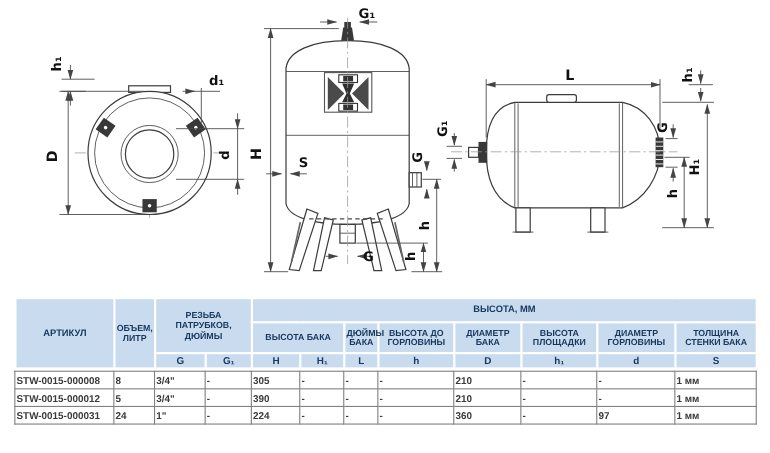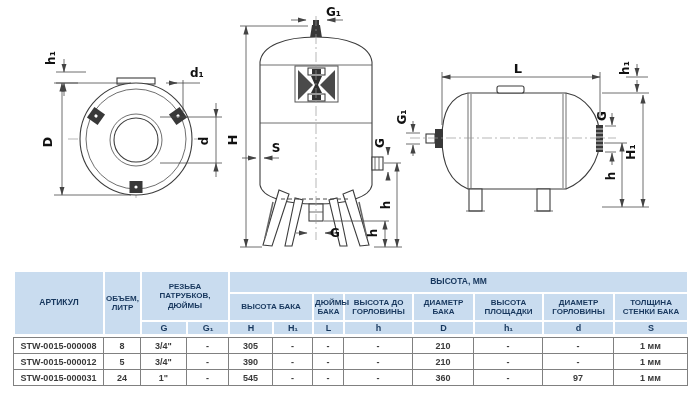--- a/index.html
+++ b/index.html
@@ -18,21 +18,21 @@
   #spec-table{position:absolute;left:13px;top:270px;width:675px;}
   table{border-collapse:collapse;table-layout:fixed;width:675px;}
   .hdr td{background:#c9dcef;border:2px solid #fff;color:#17375d;
           font-weight:bold;font-size:8px;text-align:center;vertical-align:middle;
           padding:0 1px;line-height:1.15;}
   .hdr .big{font-size:8.5px;}
   .hdr .letters td{font-size:9px;height:12px;}
   .hdr .r1 td{height:20px;}
   .hdr .r2 td{height:26px;}
   .data td{background:#fff;border:1px solid #808080;color:#3a3a3a;
-           font-weight:bold;font-size:9px;text-align:center;vertical-align:middle;
+           font-weight:bold;font-size:9px;text-align:left;vertical-align:middle;
            height:15px;padding:0 1px;white-space:nowrap;}
   .data{margin-top:1px;}
 </style>
 </head>
 <body>
 
 <svg id="drawings" width="700" height="266" viewBox="0 0 700 266">
   <defs>
     <marker id="arr" markerWidth="9" markerHeight="7" refX="8.5" refY="3.5" orient="auto-start-reverse" markerUnits="userSpaceOnUse">
       <path d="M0,0.9 L9,3.5 L0,6.1 Z" fill="#444"></path>
@@ -295,21 +295,21 @@
       <td>210</td>
       <td>-</td>
       <td>-</td>
       <td>1 мм</td>
     </tr>
     <tr>
       <td>STW-0015-000031</td>
       <td>24</td>
       <td>1"</td>
       <td>-</td>
-      <td>545</td>
+      <td>224</td>
       <td>-</td>
       <td>-</td>
       <td>-</td>
       <td>360</td>
       <td>-</td>
       <td>97</td>
       <td>1 мм</td>
     </tr>
   </tbody>
     </table>

